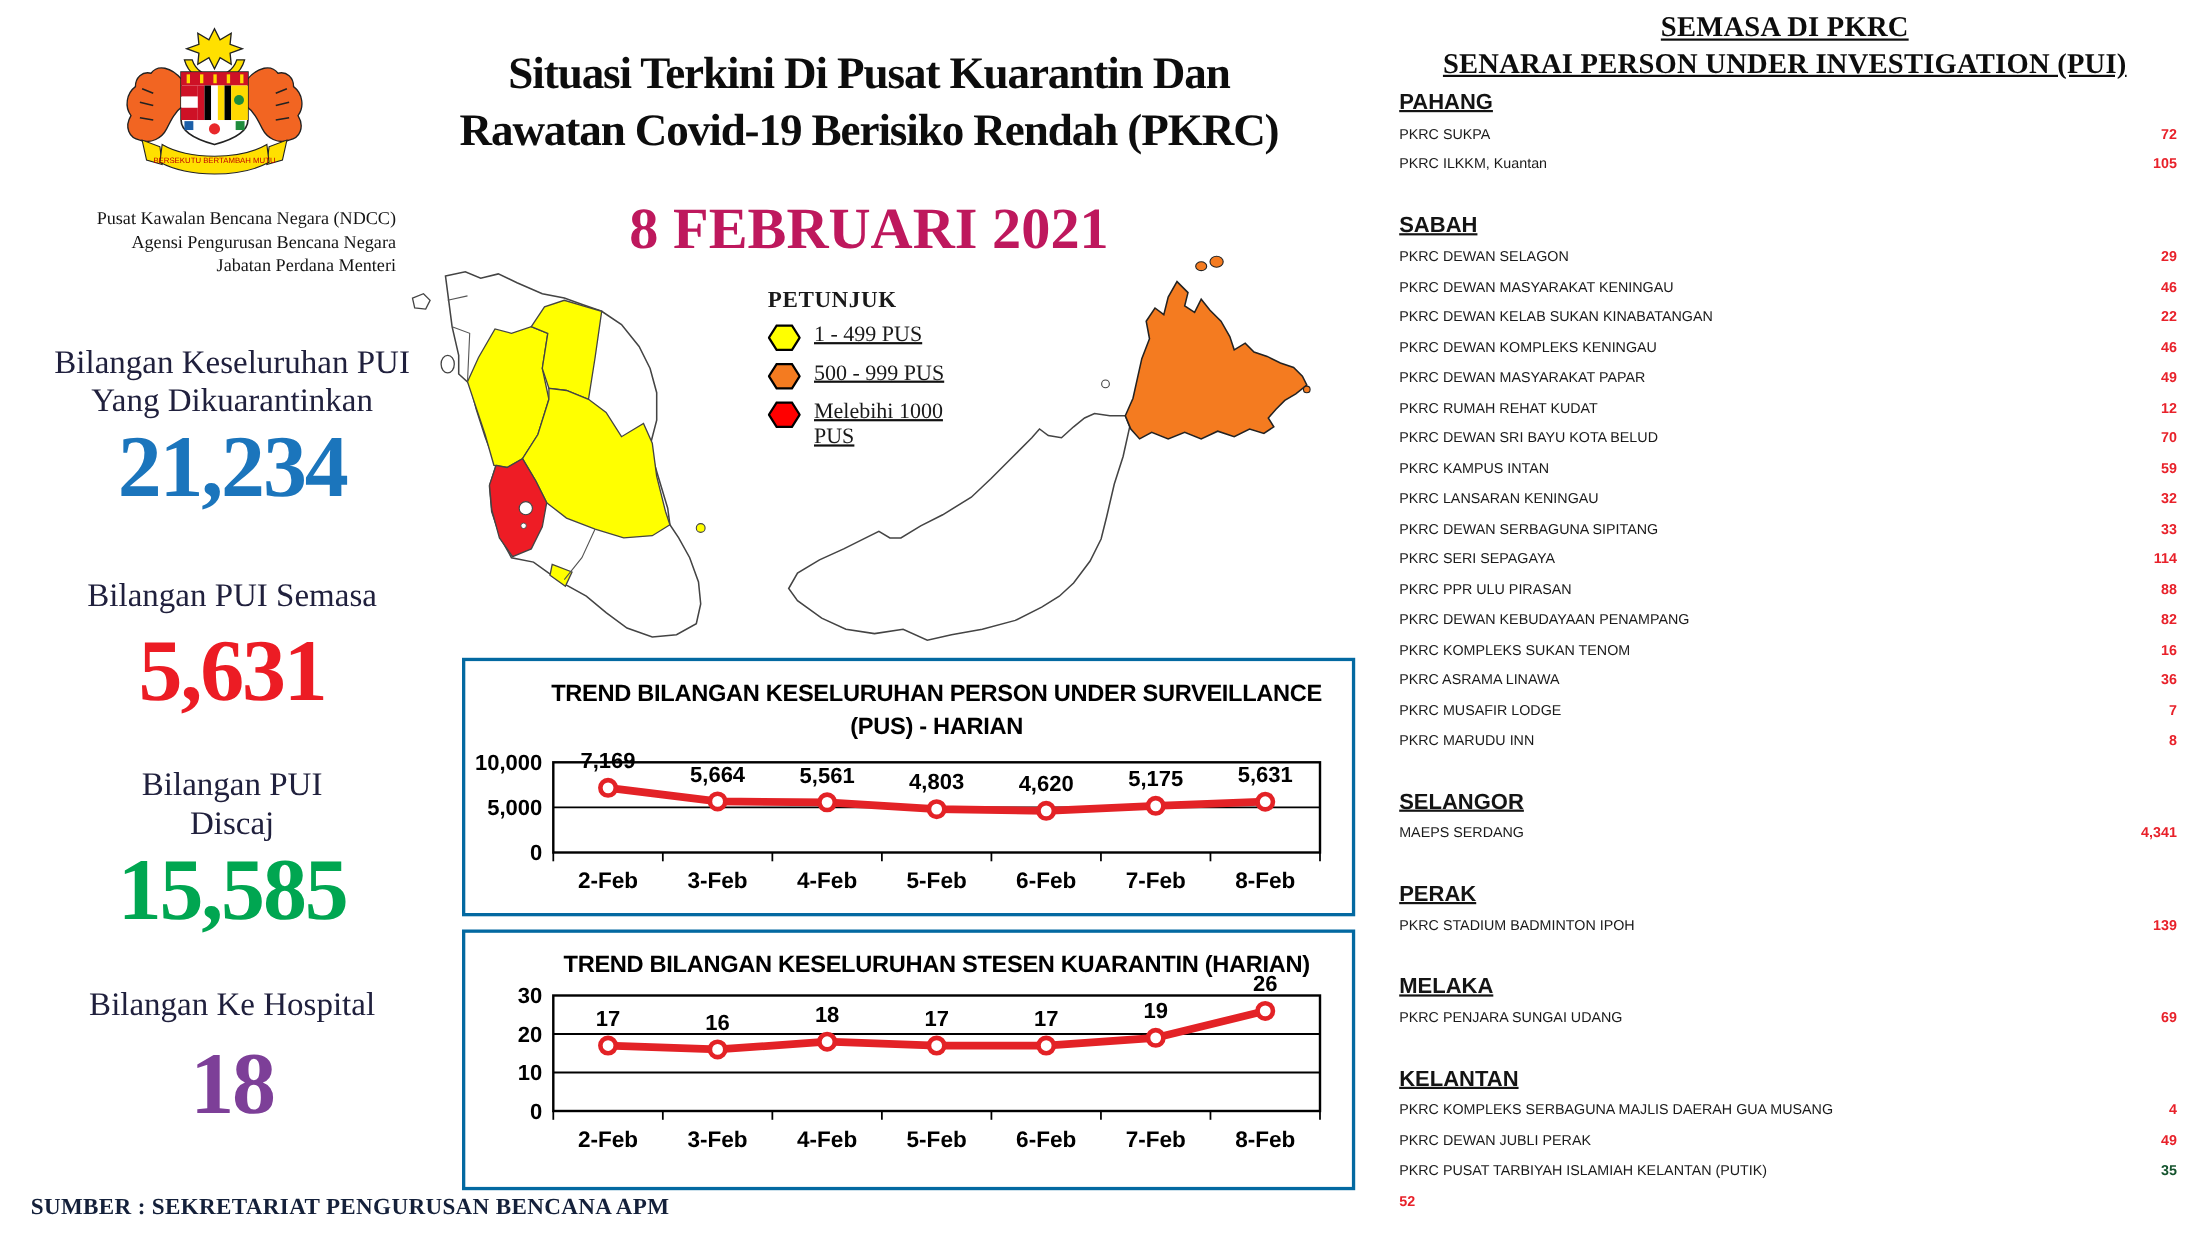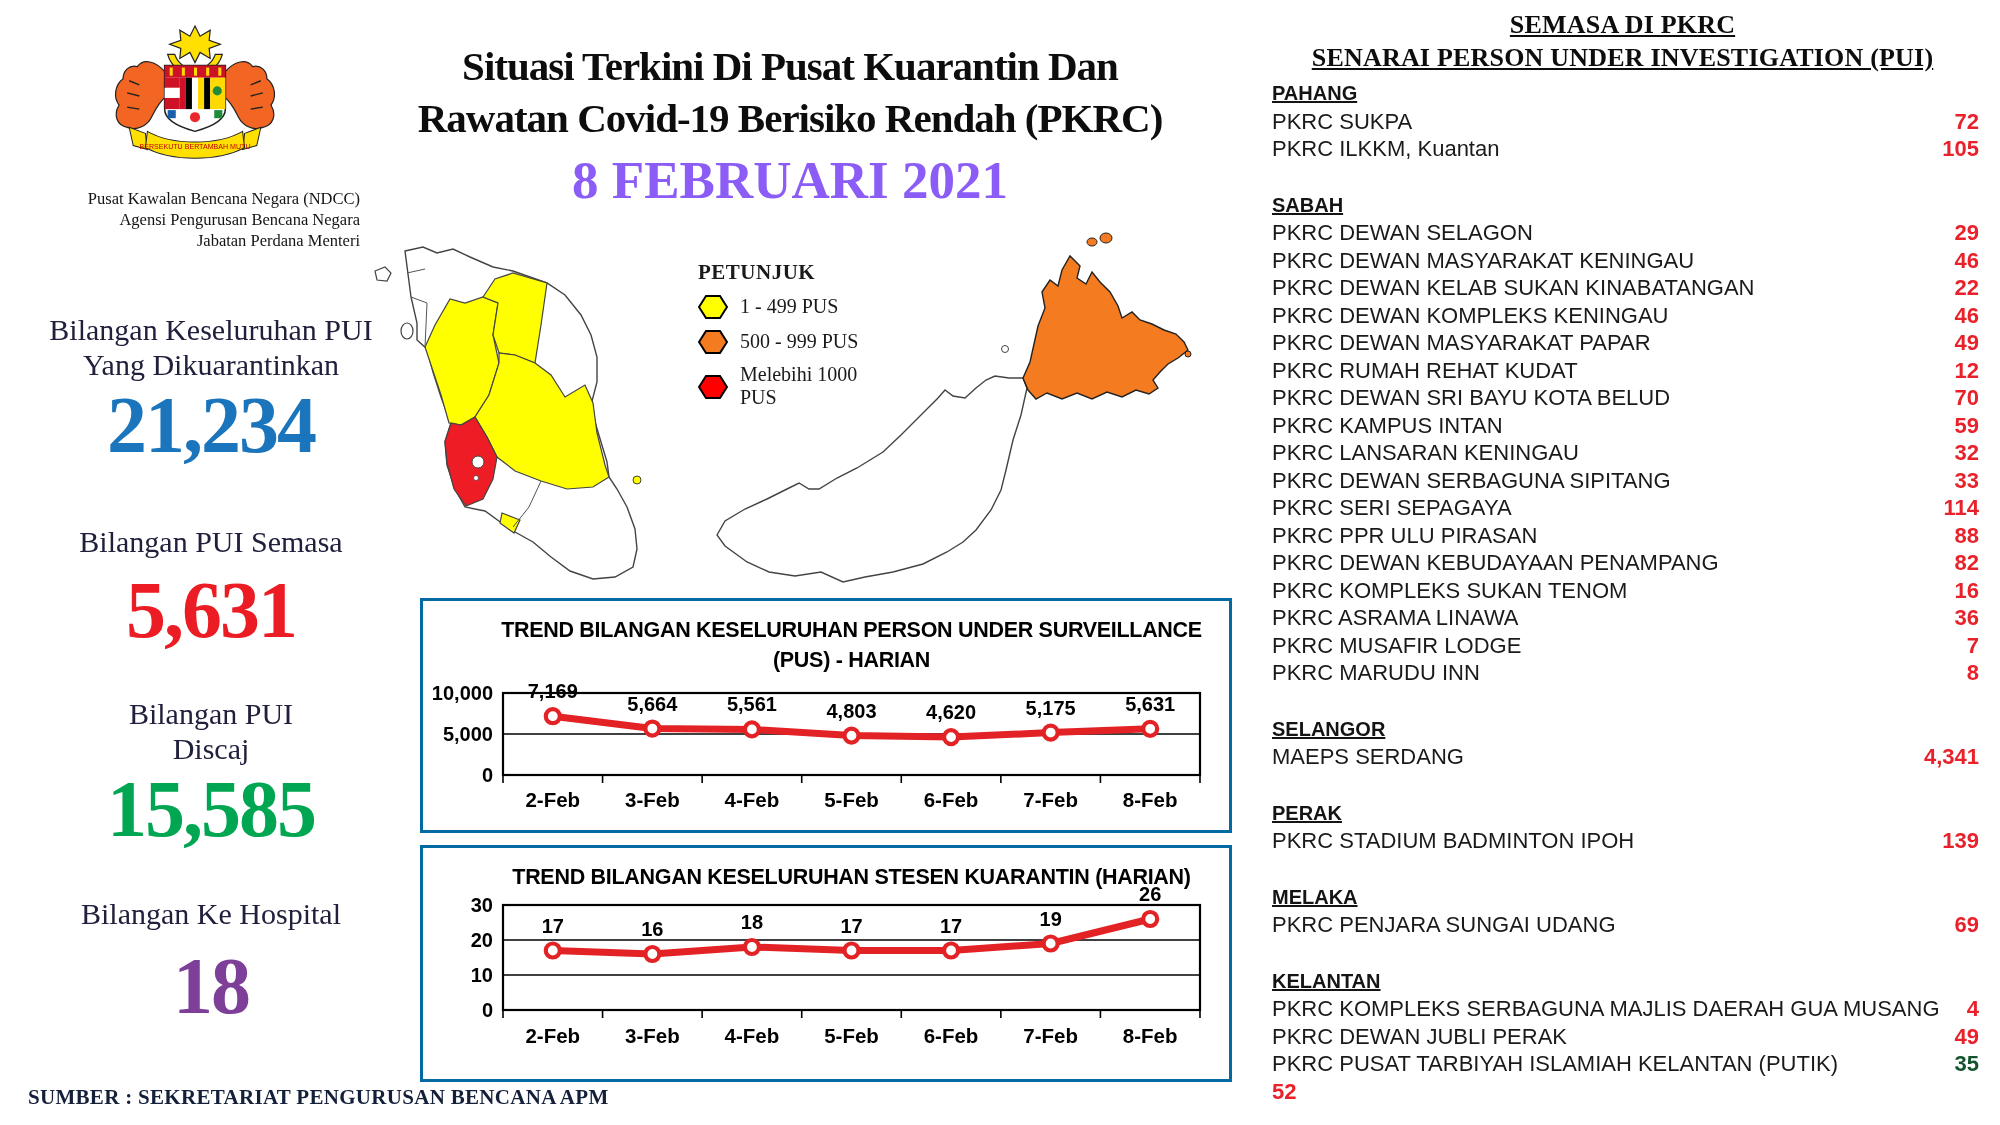--- a/index.html
+++ b/index.html
@@ -15,35 +15,35 @@
   
   .stat{position:absolute;left:28px;width:366px;text-align:center;}
   .stat .lbl{font-size:30px;line-height:35px;color:#20203d;}
   .stat .val{font-weight:bold;font-size:80px;line-height:86px;letter-spacing:-2px;}
   .stat:nth-child(1){top:312px;} .stat:nth-child(2){top:524px;}
   .stat:nth-child(3){top:696px;} .stat:nth-child(4){top:896px;}
   .stat:nth-child(2) .val{margin-top:8px;} .stat:nth-child(4) .val{margin-top:12px;}
   
   #legend{left:698px;top:260px;width:210px;}
   #legend .ltitle{font-weight:bold;font-size:21px;letter-spacing:0.5px;margin-bottom:8px;color:#1a1a1a;}
-  .litem{display:flex;align-items:center;margin-bottom:8px;}
+  .litem{display:flex;align-items:flex-start;margin-bottom:8px;text-decoration:underline;}
   .litem svg{flex:0 0 auto;margin-right:12px;margin-top:1px;}
   .litem .ltxt{font-size:20px;line-height:23px;color:#1a1a1a;}
   
   .chartbox{position:absolute;left:420px;width:806px;background:#fff;border:3px solid #0369a1;}
   #chart-box-0{top:598px;height:229px;}
   #chart-box-1{top:845px;height:231px;}
   
   #pui-title{left:1250px;top:8px;width:745px;text-align:center;font-weight:bold;font-size:26px;
              line-height:33px;letter-spacing:0.2px;color:#0d0d0d;}
   #pui-title div{text-decoration:underline;}
   #pui-list{left:1272px;top:80px;width:707px;font-family:"Liberation Sans",sans-serif;}
   .pui-section{margin-bottom:29px;}
   .pui-state{font-weight:bold;font-size:20px;line-height:27.5px;text-decoration:underline;color:#141414;}
-  .pui-row{display:flex;justify-content:space-between;font-size:22px;line-height:27.5px;color:#1a1a1a;}
+  .pui-row{display:flex;justify-content:space-between;font-size:13px;line-height:27.5px;color:#1a1a1a;}
   .pui-num{font-weight:bold;}
   
   #source{left:28px;top:1085px;font-weight:bold;font-size:21px;letter-spacing:0.3px;color:#14203a;}
 </style>
 </head>
 <body>
 
 <div class="page">
 
   <svg class="abs" style="left:88px;top:20px;" width="214" height="162" viewBox="0 0 210 160">
@@ -94,21 +94,21 @@
   <div class="abs" id="org">
     <div>Pusat Kawalan Bencana Negara (NDCC)</div>
     <div>Agensi Pengurusan Bencana Negara</div>
     <div>Jabatan Perdana Menteri</div>
   </div>
 
   <div class="abs" id="title">
     <div>Situasi Terkini Di Pusat Kuarantin Dan</div>
     <div>Rawatan Covid-19 Berisiko Rendah (PKRC)</div>
   </div>
-  <div class="abs" id="date" style="color: #8b5cf6;">8 FEBRUARI 2021</div>
+  <div class="abs" id="date" style="color: #be185d; margin-top: 28px;">8 FEBRUARI 2021</div>
 
   <div id="stats">
       <div class="stat">
         <div class="lbl">
           <div>Bilangan Keseluruhan PUI</div>
           <div>Yang Dikuarantinkan</div>
         </div>
         <div class="val" style="color: rgb(27, 117, 188);">21,234</div>
       </div>
       <div class="stat">

